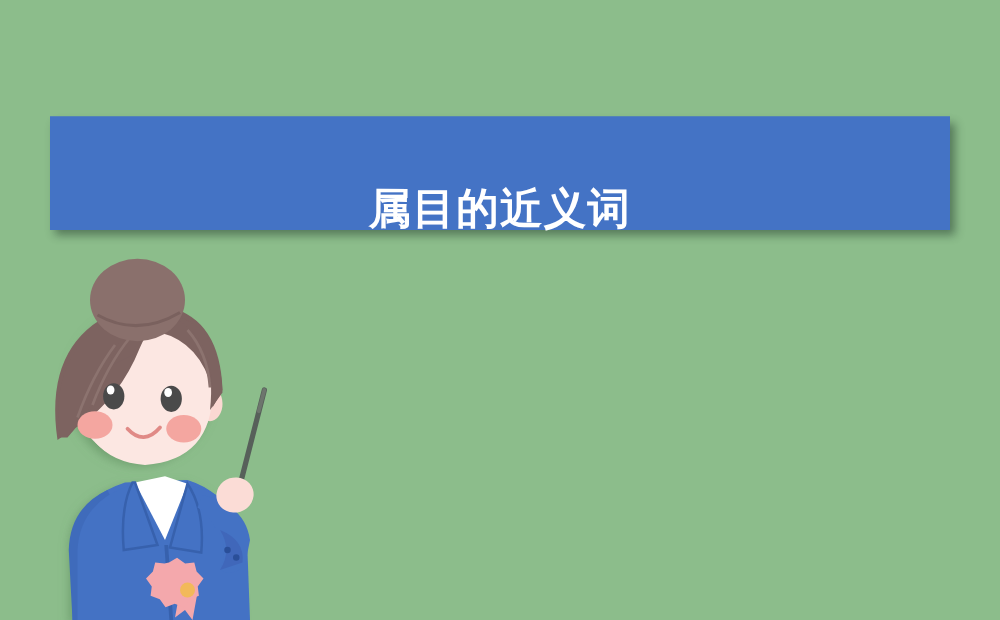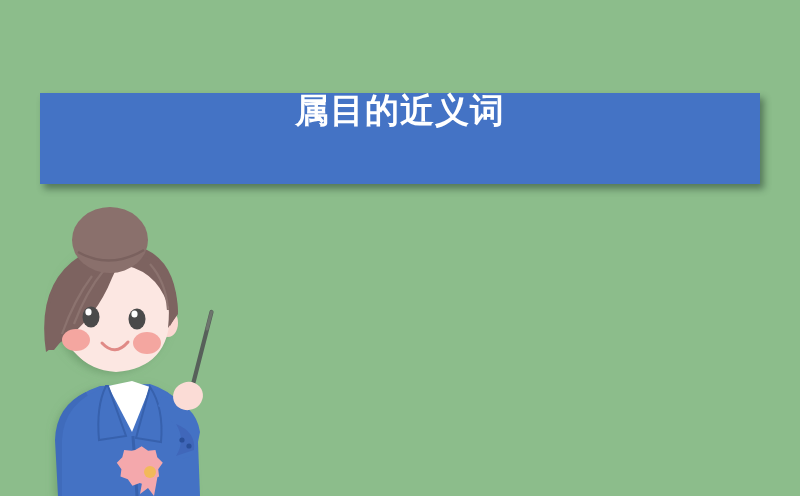--- a/index.html
+++ b/index.html
@@ -23,21 +23,21 @@
   
   #title-banner {
     position: absolute;
     left: 40px;
     top: 93px;
     width: 720px;
     height: 91px;
     background: #4473c5;
     box-shadow: 4px 5px 7px rgba(20,40,30,0.45);
     display: flex;
-    align-items: flex-start;
+    align-items: flex-end;
     justify-content: center;
     box-sizing: border-box;
   }
   #title-text {
     color: #ffffff;
     font-size: 34px;
     font-weight: bold;
     letter-spacing: 1px;
     line-height: 1;
     text-align: center;

